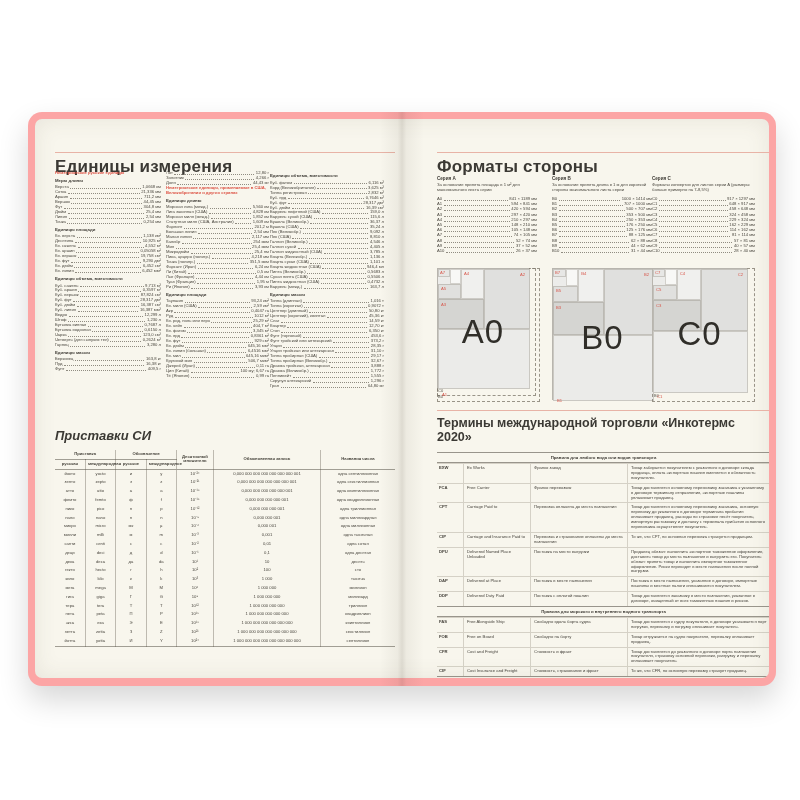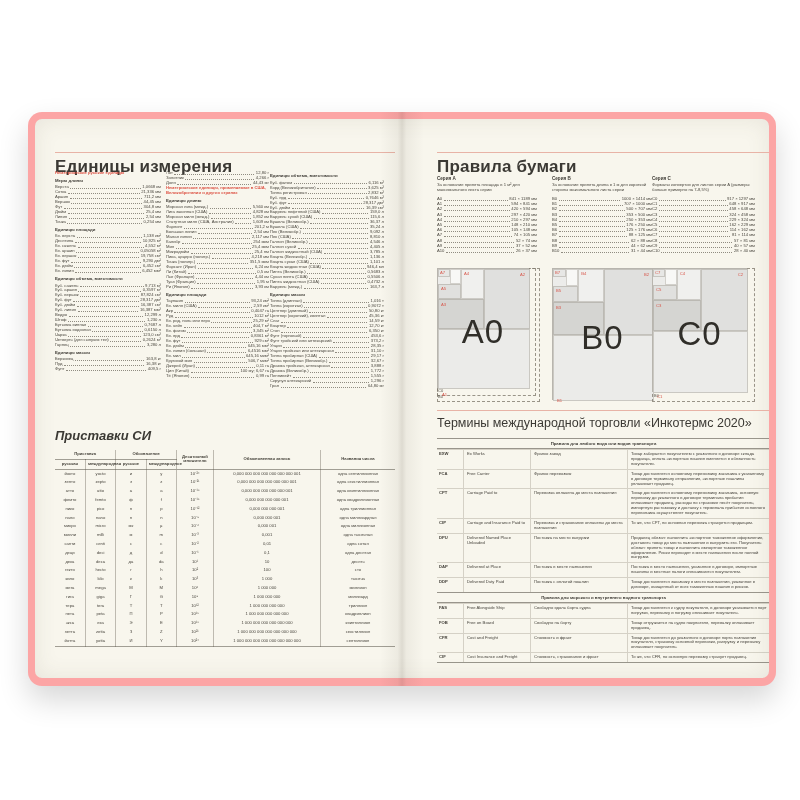--- a/index.html
+++ b/index.html
@@ -36,21 +36,21 @@
   
   .panel{position:absolute;top:149px;width:102px;height:133px;}
   .ghost{position:absolute;border:1px dashed rgba(130,124,112,.8);}
   .glab{position:absolute;font-size:4px;color:#56534b;}
   .sheet{position:absolute;background:#ececea;border:1px solid rgba(150,145,133,.6);box-sizing:border-box;}
   .cell{position:absolute;box-sizing:border-box;border:0.5px solid rgba(140,135,123,.35);}
   .clab{position:absolute;font-size:4.2px;color:#d8564a;}
   .bigl{position:absolute;left:50%;top:53%;transform:translate(-50%,-50%);font-size:33px;color:#302e29;letter-spacing:1px;font-weight:400;}
   
   .inc-wrap{position:absolute;left:35px;top:297px;width:333px;}
-  .inc-wrap h2{font-size:12.5px;font-weight:400;color:#3b3934;margin:0 0 8px 0;}
+  .inc-wrap h2{font-size:12.5px;font-weight:700;color:#3b3934;margin:0 0 8px 0;}
   .inc-band{border-top:1px solid rgba(90,85,75,.6);border-bottom:1px solid rgba(90,85,75,.6);text-align:center;font-weight:bold;font-size:4.3px;padding:2px 0;color:#3e3b35;}
   .inc-row{display:flex;border-top:1px solid rgba(160,154,140,.4);font-size:4.2px;line-height:4.9px;}
   .inc-row:first-of-type{border-top:none;}
   .inc-code{flex:0 0 22px;font-weight:bold;padding:2px 2px;}
   .inc-en{flex:0 0 60px;padding:2px 3px;border-left:1px solid rgba(160,154,140,.4);}
   .inc-ru{flex:0 0 90px;padding:2px 3px;border-left:1px solid rgba(160,154,140,.4);}
   .inc-desc{flex:1;padding:2px 3px;border-left:1px solid rgba(160,154,140,.4);}
   .inc-end{border-top:1px solid rgba(90,85,75,.6);}
 </style>
 </head>
@@ -819,21 +819,21 @@
                   <td>септиллион</td>
                 </tr>
               </tbody>
             </table>
           </div>
       </div>
     </div>
 
     <div class="page right">
       <div class="rule" style="left:35px;width:333px;top:33px;"></div>
-      <h1 class="title" style="left:35px;top:38px;">Правила бумаги</h1>
+      <h1 class="title" style="left:35px;top:38px;">Форматы стороны</h1>
       <div class="scol" style="left:35px;width:100px;">
           <div class="s-name">Серия A</div>
           <div class="s-note">За основание принята площадь в 1 м² для максимального листа серии</div>
           <div class="u-row">
             <span class="n">A0</span>
             <span class="dots"></span>
             <span class="v">841 × 1189 мм</span>
           </div>
           <div class="u-row">
             <span class="n">A1</span>

